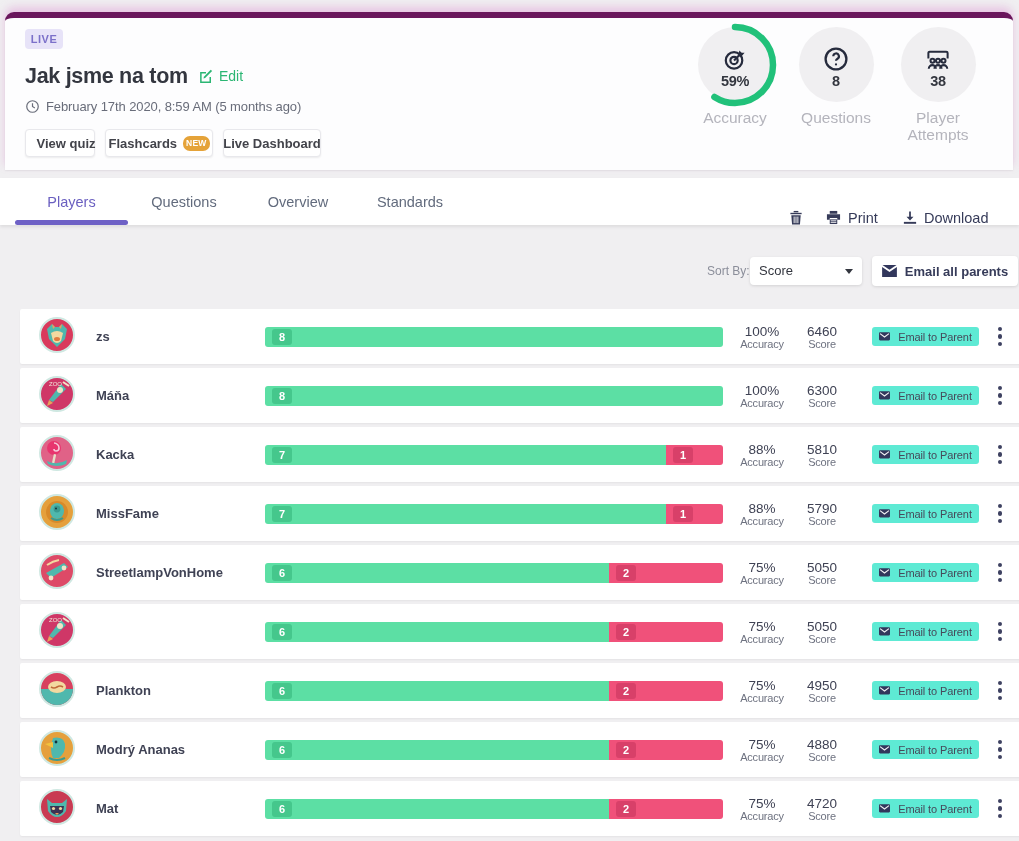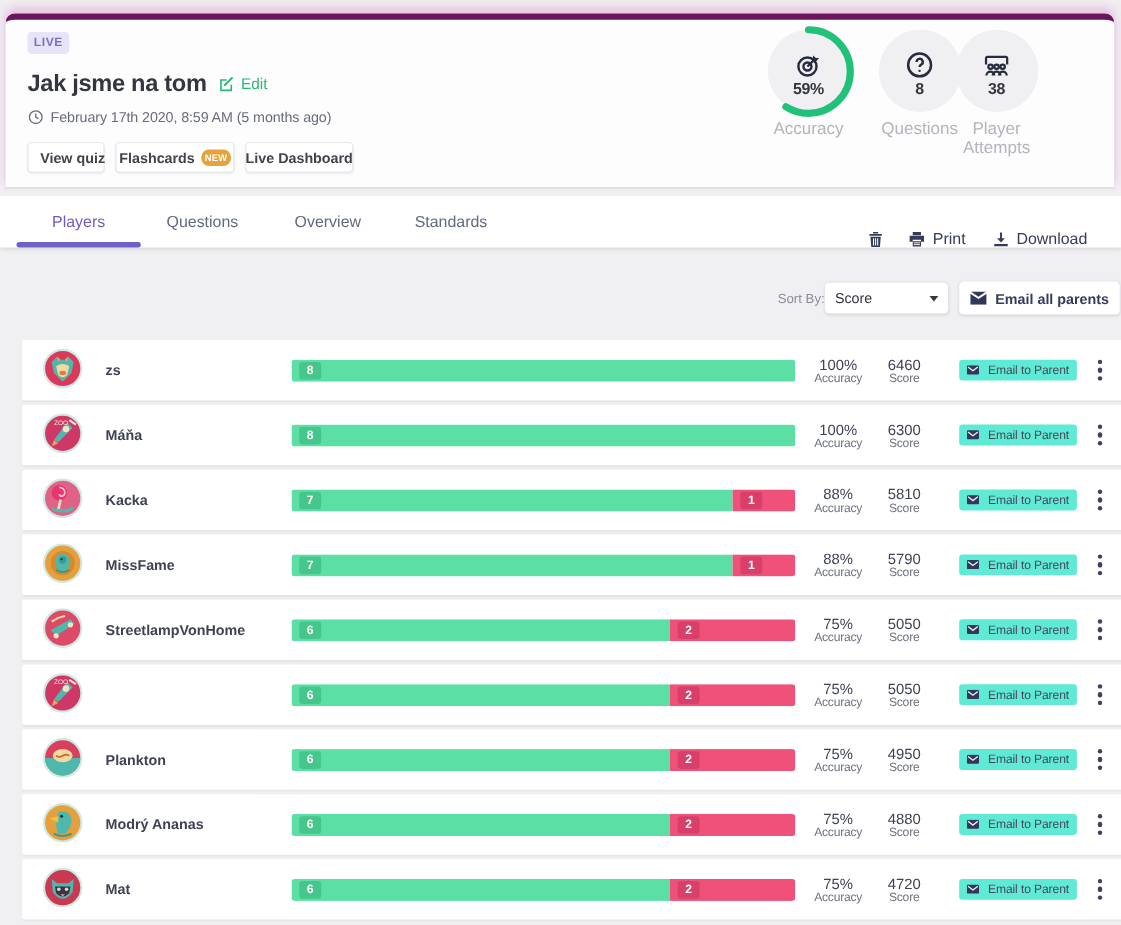--- a/index.html
+++ b/index.html
@@ -94,21 +94,21 @@
   <div class="circ" style="width:75px; height:75px;">
     <svg class="cicon" style="top:20px;" width="24" height="24" viewBox="0 0 24 24" fill="none" stroke="#262b3d" stroke-width="2.3">
         <circle cx="12" cy="12" r="10.4"></circle>
         <path d="M9.3 9.3 a2.8 2.8 0 1 1 4.2 2.4 c-0.9 0.55 -1.5 1.1 -1.5 2.1" stroke-width="2.2"></path>
         <circle cx="12" cy="17.4" r="1.1" fill="#262b3d" stroke="none"></circle>
       </svg>
     <div class="cval" style="top:46px;">8</div>
   </div>
   <div class="clabel">Questions</div>
 </div>
-<div class="statc" style="left:868px; width:76px;">
+<div class="statc" style="left:900px; width:76px;">
   <div class="circ" style="width:75px; height:75px;">
     <svg class="cicon" style="top:20.5px;" width="25" height="25" viewBox="0 0 26 26" fill="none" stroke="#262b3d" stroke-width="2.1">
         <path d="M3 11 V5.2 a1.4 1.4 0 0 1 1.4 -1.4 H21.6 a1.4 1.4 0 0 1 1.4 1.4 V11"></path>
         <circle cx="7.3" cy="13.2" r="2.1"></circle>
         <circle cx="13" cy="13.2" r="2.1"></circle>
         <circle cx="18.7" cy="13.2" r="2.1"></circle>
         <path d="M3.4 21.5 a3.7 3.7 0 0 1 7.4 0 M9.3 21.5 a3.7 3.7 0 0 1 7.4 0 M15.2 21.5 a3.7 3.7 0 0 1 7.4 0"></path>
       </svg>
     <div class="cval" style="top:46px;">38</div>
   </div>

